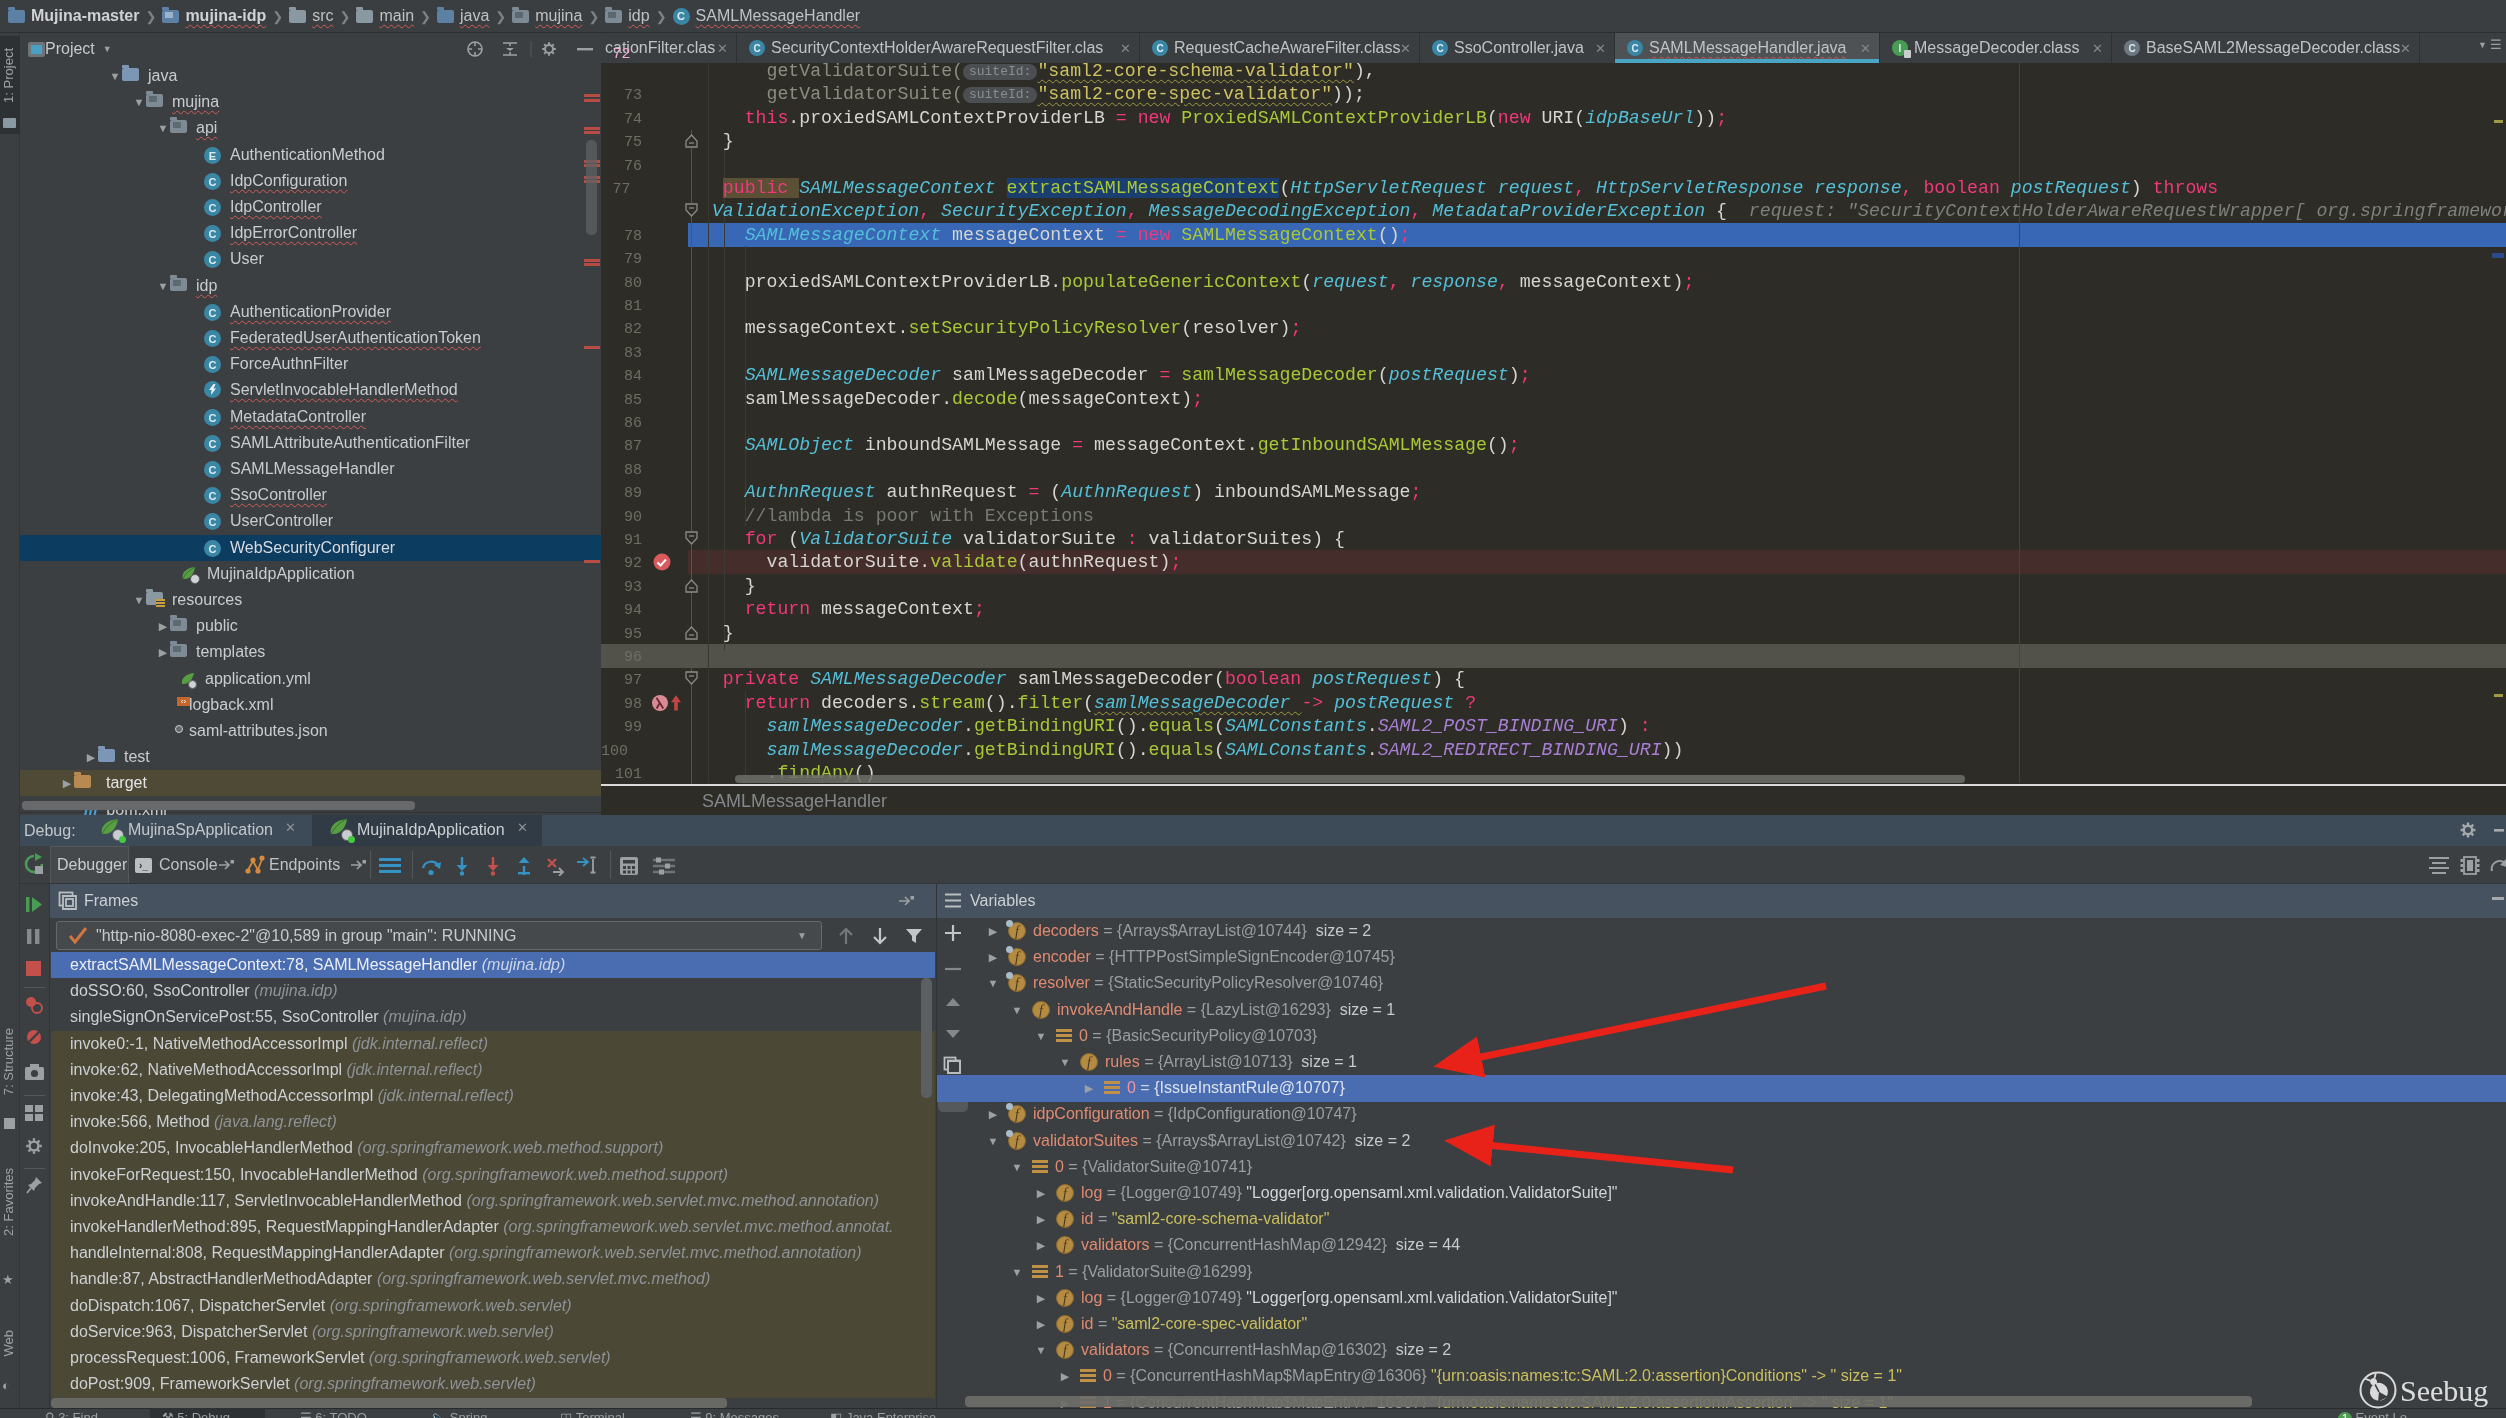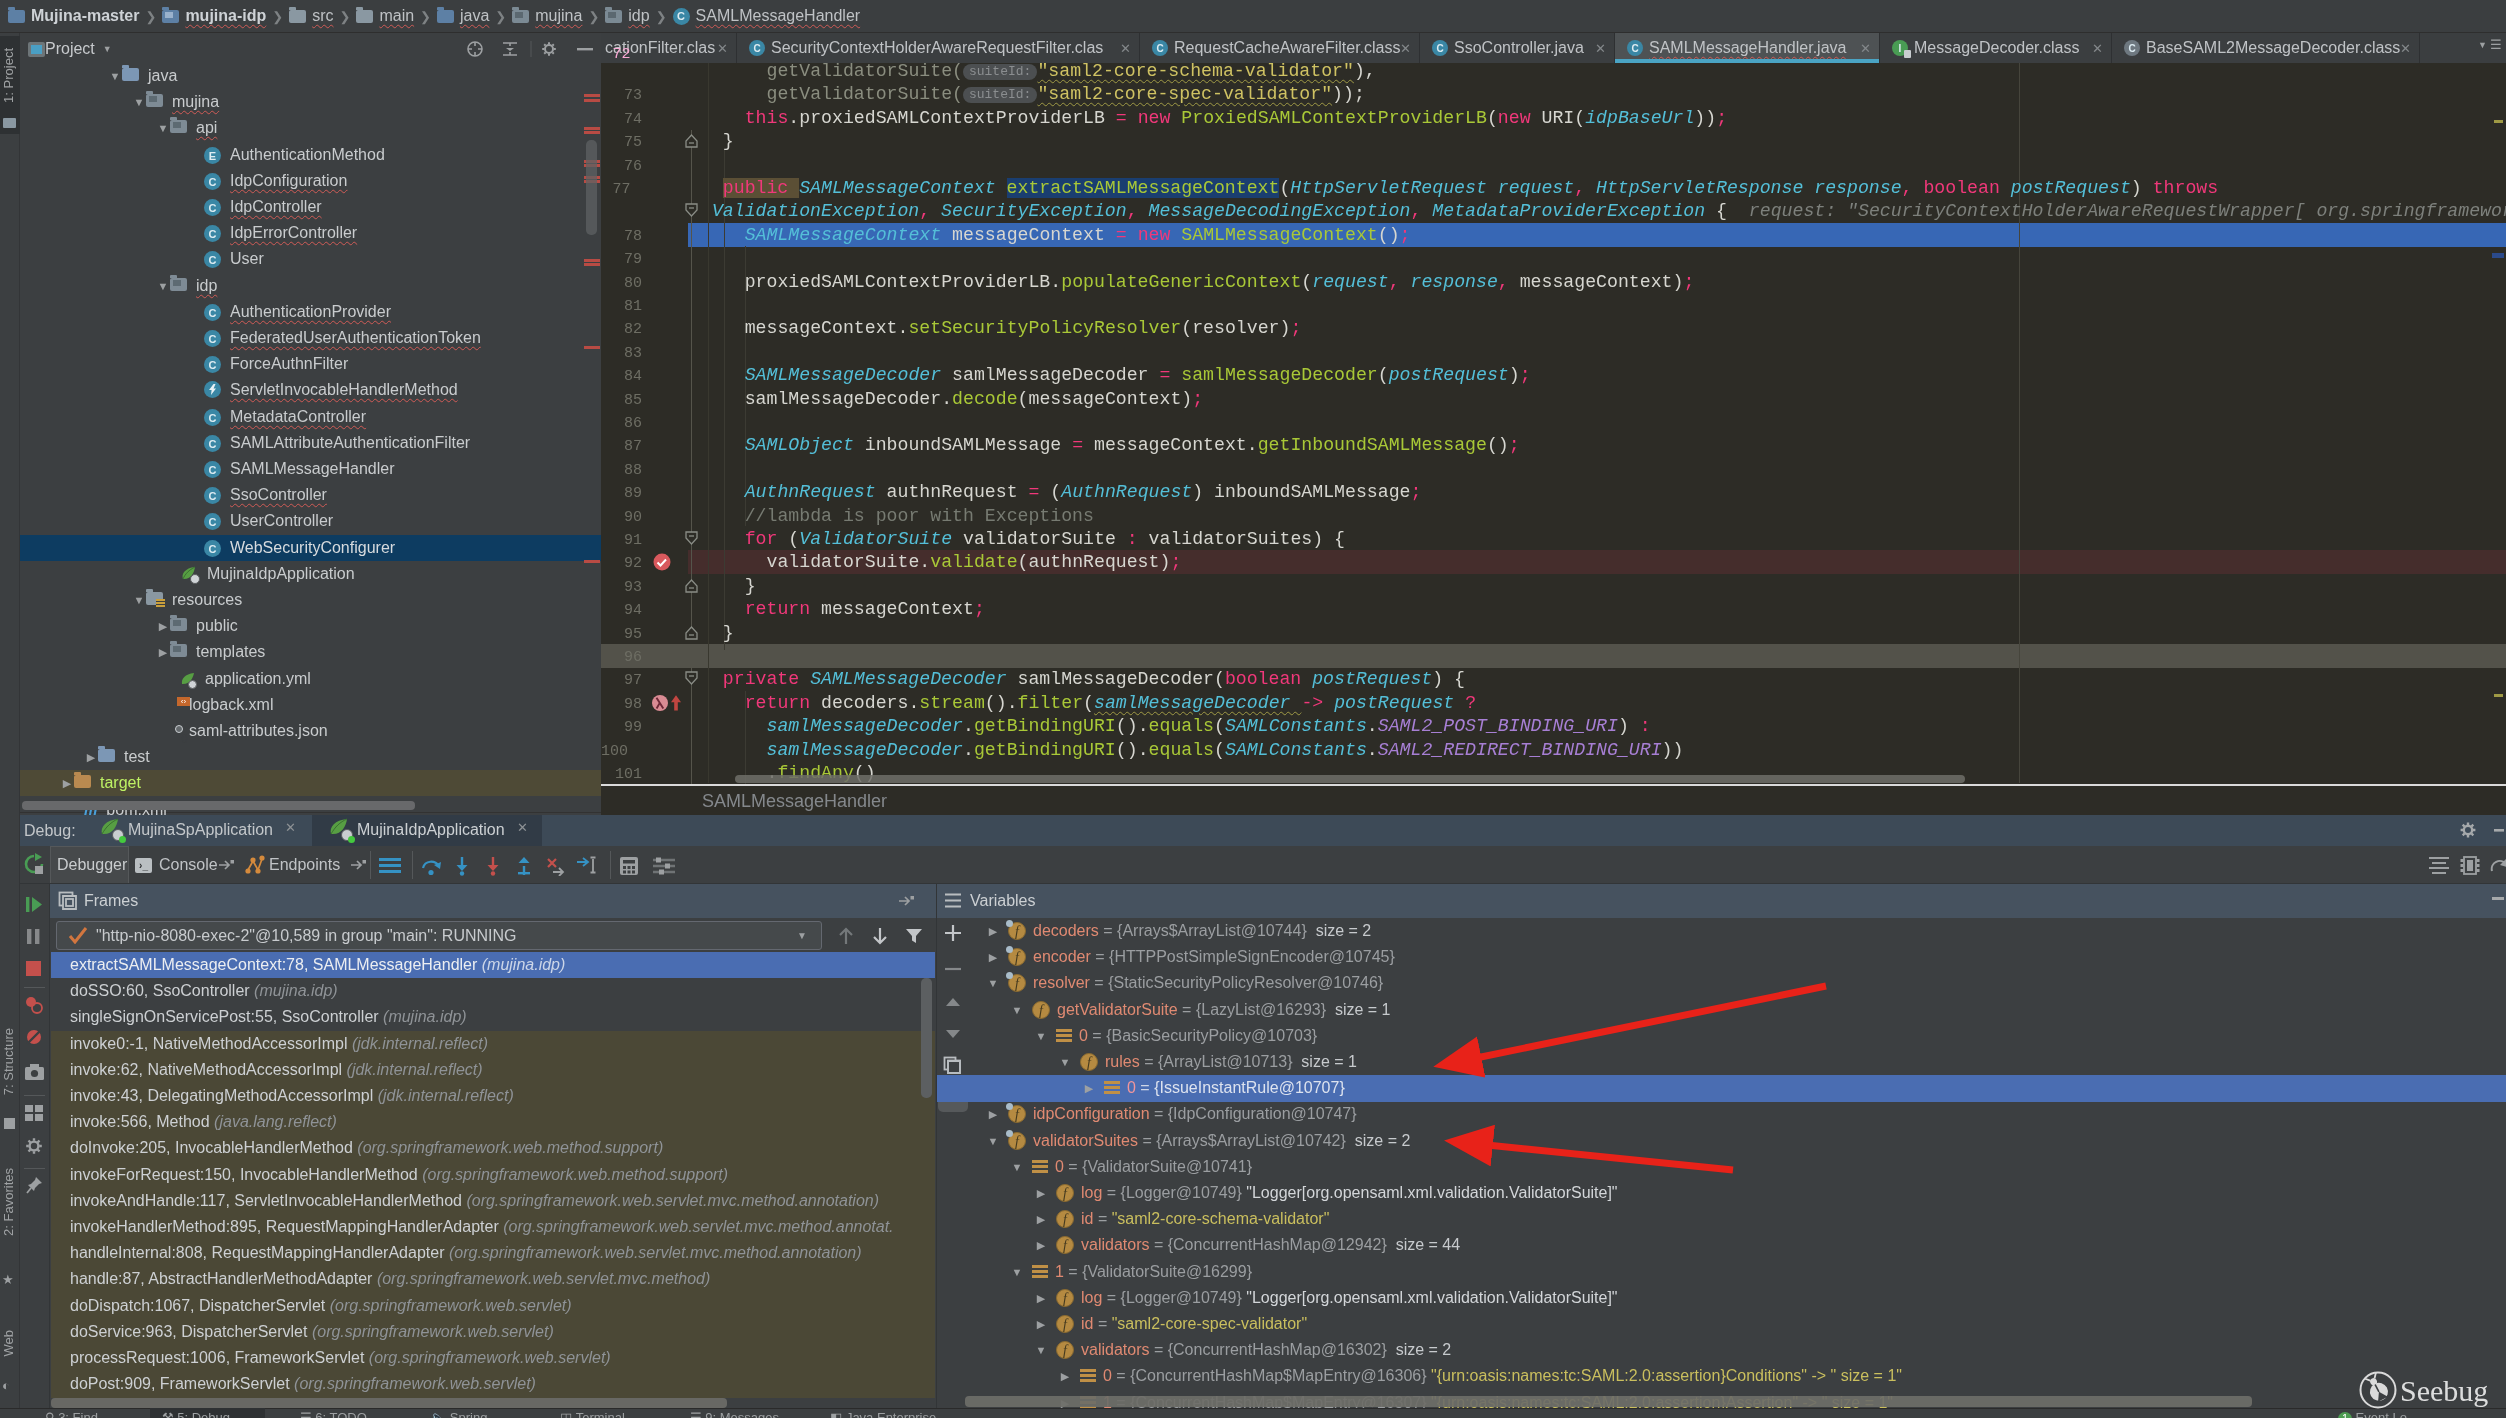--- a/index.html
+++ b/index.html
@@ -196,21 +196,21 @@
   </div>
 <div class="row" style="left:84px;top:744px;height:26px">
     <span class="tri">▶</span>
     <span style="margin-right:0px"><span class="fico" style="background:#7c97b5"></span></span>
     <span class="" style="margin-left:9px;color:#c9ccce">test</span>
   </div>
 <div class="abs" style="left:20px;top:770px;width:581px;height:26px;background:#4e4a36"></div>
 <div class="row" style="left:60px;top:770px;height:26px">
     <span class="tri">▶</span>
     <span style="margin-right:0px"><span class="fico" style="background:#b98a50"></span></span>
-    <span class="" style="margin-left:9px;color:#bef264">target</span>
+    <span class="" style="margin-left:15px;color:#e5e5e5">target</span>
   </div>
 <div class="row" style="left:84px;top:797px;height:26px">
     <span style="margin-right:0px"><span style="color:#4a9fd8;font-weight:bold;font-style:italic;width:17px;flex:0 0 17px;font-size:15px">m</span></span>
     <span class="" style="margin-left:9px;color:#c9ccce">pom.xml</span>
   </div>
 <div class="abs" style="left:22px;top:801px;width:393px;height:9px;background:#68696b;border-radius:4px"></div>
 <div class="abs" style="left:584px;top:94px;width:16px;height:3px;background:#b84b44"></div>
 <div class="abs" style="left:584px;top:99px;width:16px;height:3px;background:#b84b44"></div>
 <div class="abs" style="left:584px;top:127px;width:16px;height:3px;background:#b84b44"></div>
 <div class="abs" style="left:584px;top:131px;width:16px;height:3px;background:#b84b44"></div>
@@ -672,21 +672,21 @@
 <div class="row" style="left:986px;top:970px;height:26px">
     <span class="tri" style="margin-right:8px">▼</span>
     <span style="position:relative;display:inline-block;width:18px;height:18px;flex:0 0 18px;border-radius:50%;background:#b58a41;border:1px solid #8a6a30"><span style="position:absolute;left:-3px;top:-3px;width:7px;height:7px;border-radius:50%;background:#a9bcc9"></span><span style="position:absolute;left:0;right:0;top:0;font-style:italic;font-family:'Liberation Serif',serif;color:#3e3;color:#453a1f;font-size:14px;line-height:17px;text-align:center">f</span></span>
     <span style="margin-left:7px;color:#e08a72">resolver</span>
     <span style="color:#9b9ea1"> = </span>
     <span style="color:#9b9ea1">{StaticSecurityPolicyResolver@10746}</span>
   </div>
 <div class="row" style="left:1010px;top:997px;height:26px">
     <span class="tri" style="margin-right:8px">▼</span>
     <span style="position:relative;display:inline-block;width:18px;height:18px;flex:0 0 18px;border-radius:50%;background:#b58a41;border:1px solid #8a6a30"><span style="position:absolute;left:0;right:0;top:0;font-style:italic;font-family:'Liberation Serif',serif;color:#3e3;color:#453a1f;font-size:14px;line-height:17px;text-align:center">f</span></span>
-    <span style="margin-left:7px;color:#e08a72">getValidatorSuite</span>
+    <span style="margin-left:7px;color:#e08a72">invokeAndHandle</span>
     <span style="color:#9b9ea1"> = </span>
     <span style="color:#9b9ea1">{LazyList@16293} </span>
     <span style="color:#c7cacd"> size = 1</span>
   </div>
 <div class="row" style="left:1034px;top:1023px;height:26px">
     <span class="tri" style="margin-right:8px">▼</span>
     <span style="display:inline-block;width:16px;height:16px;flex:0 0 16px;position:relative"><span style="position:absolute;left:0;right:0;top:1px;height:3px;background:#c09046"></span><span style="position:absolute;left:0;right:0;top:6px;height:3px;background:#c09046"></span><span style="position:absolute;left:0;right:0;top:11px;height:3px;background:#c09046"></span></span>
     <span style="margin-left:7px;color:#e08a72">0</span>
     <span style="color:#9b9ea1"> = </span>
     <span style="color:#9b9ea1">{BasicSecurityPolicy@10703}</span>

